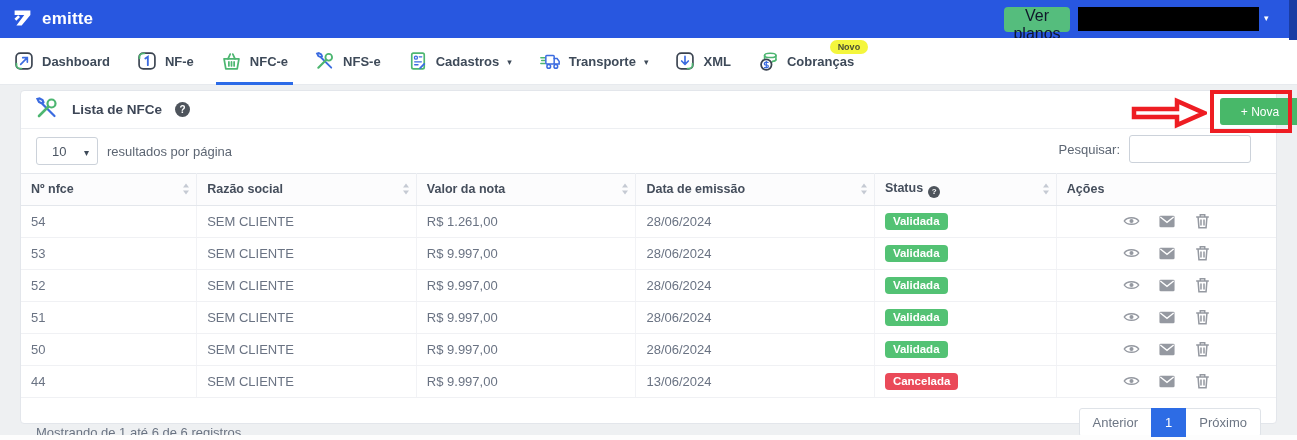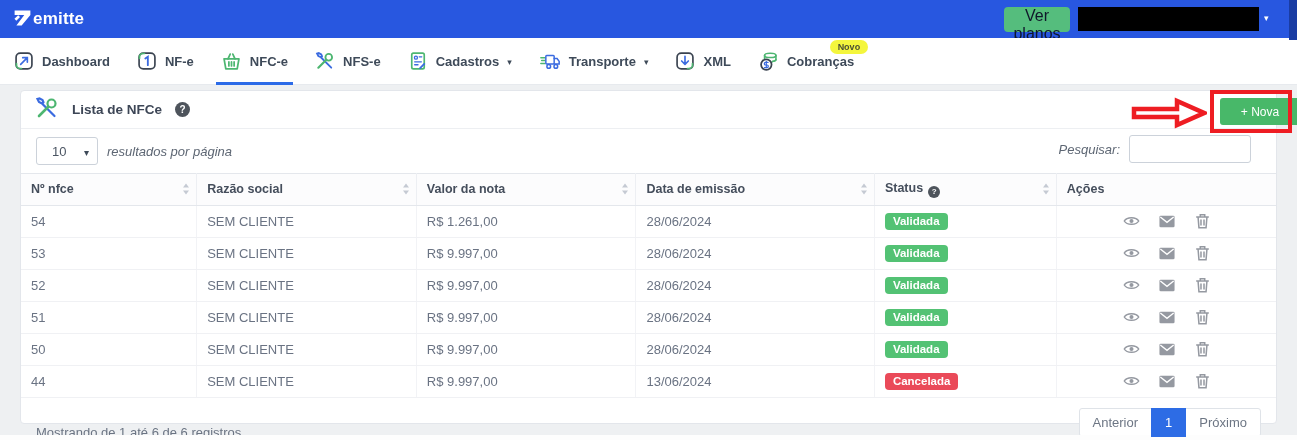--- a/index.html
+++ b/index.html
@@ -1,21 +1,21 @@
 <!DOCTYPE html>
 <html><head>
 <meta charset="utf-8">
 <style>
   * { margin:0; padding:0; box-sizing:border-box; }
   html,body { width:1297px; height:440px; }
   body { font-family:"Liberation Sans","DejaVu Sans",sans-serif; background:#eef0f2; position:relative; overflow:hidden; }
 
   
   .topbar { position:absolute; left:0; top:0; width:1297px; height:38px; background:#2857e0; }
-  .brand { position:absolute; left:12px; top:0; height:38px; display:flex; align-items:center; gap:0; }
+  .brand { position:absolute; left:12px; top:0; height:38px; display:flex; align-items:center; gap:9px; }
   .brand-name { color:#fff; font-size:17px; font-weight:bold; letter-spacing:.2px; }
   .ver-planos { position:absolute; left:1004px; top:7px; width:66px; height:25px; background:#55bd7d; color:#0f172a;
     border:none; border-radius:4px; font-size:16px; font-family:inherit; cursor:pointer; }
   .redacted { position:absolute; left:1078px; top:7px; width:181px; height:24px; background:#000; }
   .user-caret { position:absolute; left:1264px; top:13px; color:#fff; font-size:9px; }
   .scroll-thumb { position:absolute; right:0; top:0; width:8px; height:40px; background:#1a3ca3; z-index:40; }
 
   
   .navbar { position:absolute; left:0; top:38px; width:1297px; height:47px; background:#fff; border-bottom:1px solid #e7eaee;
     display:flex; align-items:stretch; padding-left:14px; gap:27px; }
@@ -34,21 +34,21 @@
   .panel-title { font-size:13.5px; font-weight:bold; color:#3d4656; }
   .help { display:inline-flex; align-items:center; justify-content:center; width:15px; height:15px; border-radius:50%;
     background:#4e545c; color:#fff; font-size:10px; font-weight:bold; cursor:pointer; }
   .help.sm { width:12px; height:12px; font-size:8px; margin-left:5px; vertical-align:-2px; }
 
   .controls { position:relative; height:44px; }
   .page-size { position:absolute; left:15px; top:8px; display:flex; align-items:center; gap:9px; }
   .select-box { width:62px; height:28px; border:1px solid #ccd2da; border-radius:3px; display:flex; align-items:center;
     justify-content:space-between; padding:0 8px 0 15px; font-size:13px; color:#4b5563; cursor:pointer; background:#fff; }
   .select-box .sel-caret::after { content:"▾"; font-size:10px; color:#3e4a59; }
-  .ctrl-label { font-size:13px; color:#5d6673;font-style:italic; }
+  .ctrl-label { font-size:13px; color:#5d6673; }
   .search { position:absolute; right:25px; top:6px; display:flex; align-items:center; gap:9px; }
   .search input { width:122px; height:28px; border:1px solid #ccd2da; border-radius:3px; font-size:13px; padding:0 6px;
     color:#4b5563; font-family:inherit; outline:none; }
 
   
   table { width:100%; border-collapse:collapse; table-layout:fixed; }
   th { text-align:left; font-size:12.5px; font-weight:bold; color:#454e5c; padding:7px 10px; background:#fcfcfd;
     border-top:1px solid #e4e7ec; border-bottom:1px solid #e4e7ec; border-right:1px solid #edeff3; position:relative; cursor:pointer; }
   th:last-child { border-right:none; }
   td { font-size:13px; color:#6a7383; padding:7px 10px; border-bottom:1px solid #f0f1f4; border-right:1px solid #f2f3f6;

